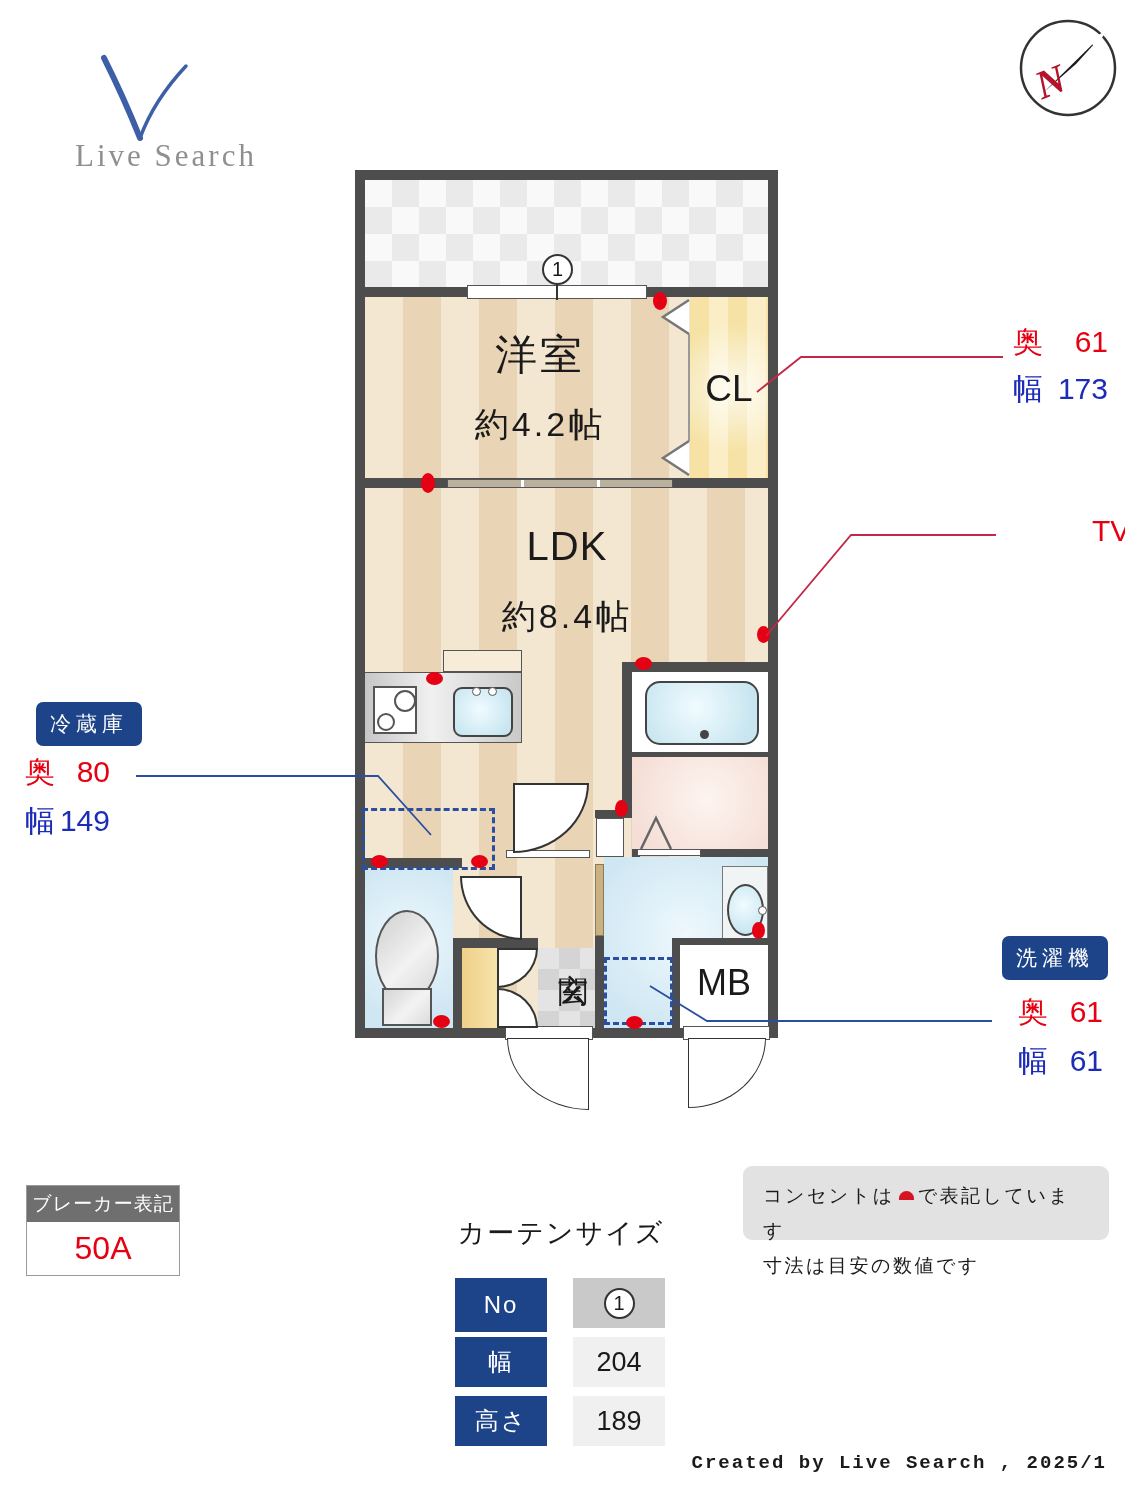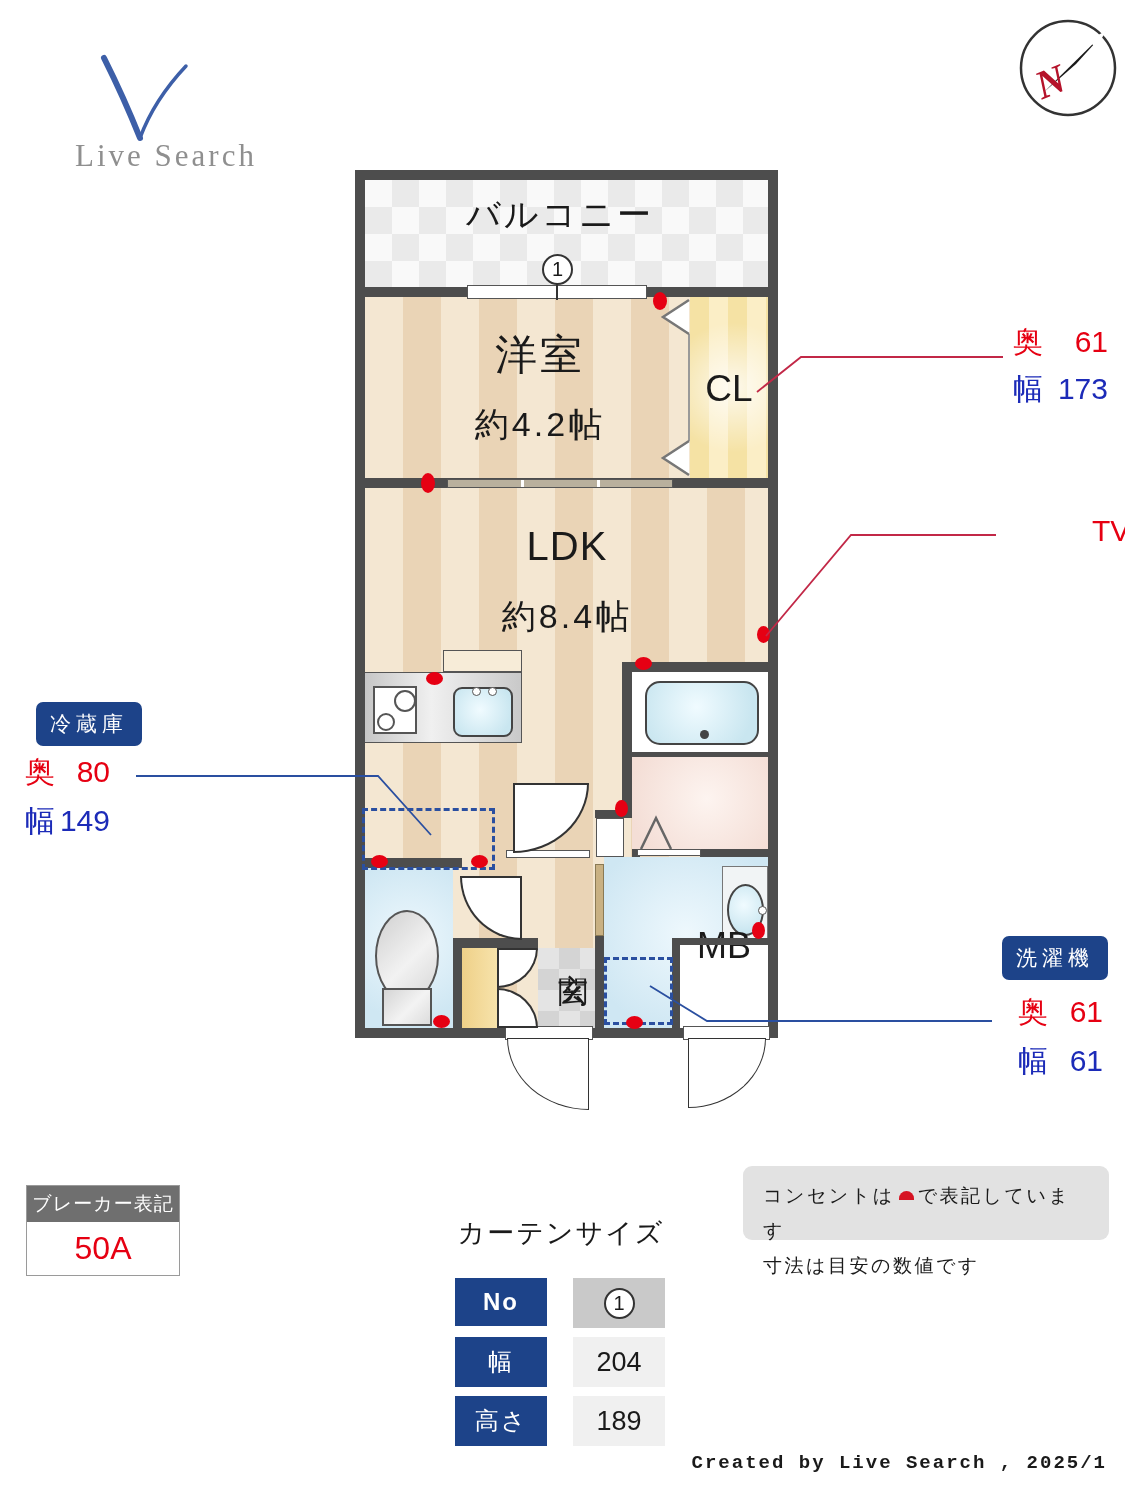--- a/index.html
+++ b/index.html
@@ -60,21 +60,20 @@
       <circle cx="50" cy="50" r="47" fill="#fff" stroke="#333" stroke-width="2.5"></circle>
       <polygon points="26,74 88,13 58,46" fill="#1a1a1a"></polygon>
       <polygon points="88,13 70,22 78,30" fill="#fff"></polygon>
     </svg>
     <div class="abs" style="left:18px;top:40px;font-family:'Liberation Serif',serif;font-style:italic;font-weight:700;font-size:40px;color:#b5132b;transform:rotate(-22deg);">N</div>
   </div>
 
   <div class="abs stripes" style="left:365px;top:297px;width:403px;height:731px;"></div>
 
   <div class="abs checker-balcony" style="left:365px;top:180px;width:403px;height:107px;"></div>
-  <div class="room-label" style="left:560px;top:192px;font-size:34px;">バルコニー</div>
 
   <div class="abs cl-floor" style="left:690px;top:297px;width:78px;height:181px;"></div>
 
   <div class="abs" style="left:443px;top:650px;width:79px;height:22px;background:#f7ecd8;border:1.5px solid #555;box-sizing:border-box;"></div>
   <div class="abs" style="left:357px;top:672px;width:165px;height:71px;background:linear-gradient(90deg,#c2c2c2,#f0f0f0 45%,#c9c9c9);border:1.5px solid #555;box-sizing:border-box;"></div>
   <div class="abs" style="left:373px;top:686px;width:44px;height:48px;background:#fff;border:2px solid #555;box-sizing:border-box;"></div>
   <div class="abs" style="left:394px;top:690px;width:22px;height:22px;border:2px solid #555;border-radius:50%;background:#fff;box-sizing:border-box;"></div>
   <div class="abs" style="left:377px;top:713px;width:18px;height:18px;border:2px solid #555;border-radius:50%;background:#fff;box-sizing:border-box;"></div>
   <div class="abs" style="left:453px;top:687px;width:60px;height:50px;background:radial-gradient(circle at 45% 45%,#f0fbff,#c9e6f0 80%);border:2.5px solid #444;border-radius:9px;box-sizing:border-box;"></div>
   <div class="abs" style="left:472px;top:687px;width:9px;height:9px;border:1.5px solid #555;border-radius:50%;background:#fff;box-sizing:border-box;"></div>
@@ -93,21 +92,21 @@
   <div class="abs blue-floor" style="left:604px;top:857px;width:164px;height:171px;"></div>
   <div class="abs" style="left:722px;top:866px;width:46px;height:80px;background:#f1f4f5;border:1.5px solid #777;box-sizing:border-box;"></div>
   <div class="abs" style="left:727px;top:884px;width:37px;height:52px;background:radial-gradient(circle at 45% 40%,#f0fbff,#c9e6f0 80%);border:2px solid #444;border-radius:50%;box-sizing:border-box;"></div>
   <div class="abs" style="left:758px;top:906px;width:9px;height:9px;background:#fff;border:1.5px solid #555;border-radius:50%;box-sizing:border-box;"></div>
 
   <div class="abs" style="left:460px;top:948px;width:37px;height:80px;background:linear-gradient(90deg,#eecf86,#f7e3ab);"></div>
   <div class="abs checker-genkan" style="left:538px;top:948px;width:57px;height:80px;"></div>
   <div class="abs" style="left:552px;top:950px;font-size:30px;letter-spacing:4px;writing-mode:vertical-rl;color:#1a1a1a;">玄関</div>
 
   <div class="abs" style="left:680px;top:945px;width:88px;height:83px;background:#fff;"></div>
-  <div class="abs" style="left:724px;top:925px;transform:translateX(-50%);font-size:36px;color:#1a1a1a;">MB</div>
+  <div class="abs" style="left:724px;top:962px;transform:translateX(-50%);font-size:36px;color:#1a1a1a;">MB</div>
 
   <div class="wall" style="left:355px;top:170px;width:423px;height:10px;"></div>
   <div class="wall" style="left:355px;top:170px;width:10px;height:868px;"></div>
   <div class="wall" style="left:768px;top:170px;width:10px;height:868px;"></div>
   <div class="wall" style="left:355px;top:1028px;width:423px;height:10px;"></div>
   <div class="wall" style="left:355px;top:287px;width:423px;height:10px;"></div>
   <div class="wall" style="left:355px;top:478px;width:423px;height:10px;"></div>
   <div class="wall" style="left:622px;top:662px;width:146px;height:10px;"></div>
   <div class="wall" style="left:622px;top:662px;width:10px;height:152px;"></div>
   <div class="wall" style="left:595px;top:810px;width:37px;height:8px;"></div>
@@ -202,21 +201,21 @@
     <div style="background:#fff;color:#e60012;font-size:32px;font-weight:500;text-align:center;padding:8px 0;">50A</div>
   </div>
 
   <div class="abs" style="left:561px;top:1215px;transform:translateX(-50%);font-size:27px;letter-spacing:2px;color:#1a1a1a;">カーテンサイズ</div>
 
   <div class="abs" style="left:743px;top:1166px;width:366px;height:74px;background:#e2e2e2;border-radius:9px;padding:12px 20px;box-sizing:border-box;font-size:19px;letter-spacing:2.5px;line-height:1.85;color:#1a1a1a;">
     <div><span>コンセントは</span><span class="legend-dome"></span><span>で表記しています</span></div>
     <div>寸法は目安の数値です</div>
   </div>
 
-  <div class="tbl-label" style="left:455px;top:1278px;width:92px;height:48px;font-weight:bold;">No</div>
+  <div class="tbl-label" style="left:455px;top:1278px;width:92px;height:54px;">No</div>
   <div class="tbl-value" style="left:573px;top:1278px;width:92px;height:50px;background:#c9c9c9;">
     <span class="circle-no">1</span>
   </div>
   <div class="tbl-label" style="left:455px;top:1337px;width:92px;height:50px;">幅</div>
   <div class="tbl-value" style="left:573px;top:1337px;width:92px;height:50px;background:#f0f0f0;">204</div>
   <div class="tbl-label" style="left:455px;top:1396px;width:92px;height:50px;">高さ</div>
   <div class="tbl-value" style="left:573px;top:1396px;width:92px;height:50px;background:#f0f0f0;">189</div>
 
   <div class="abs" style="right:18px;top:1452px;font-family:'Liberation Mono',monospace;font-size:19px;letter-spacing:2px;font-weight:600;color:#1a1a1a;">Created by Live Search , 2025/1</div>
 

